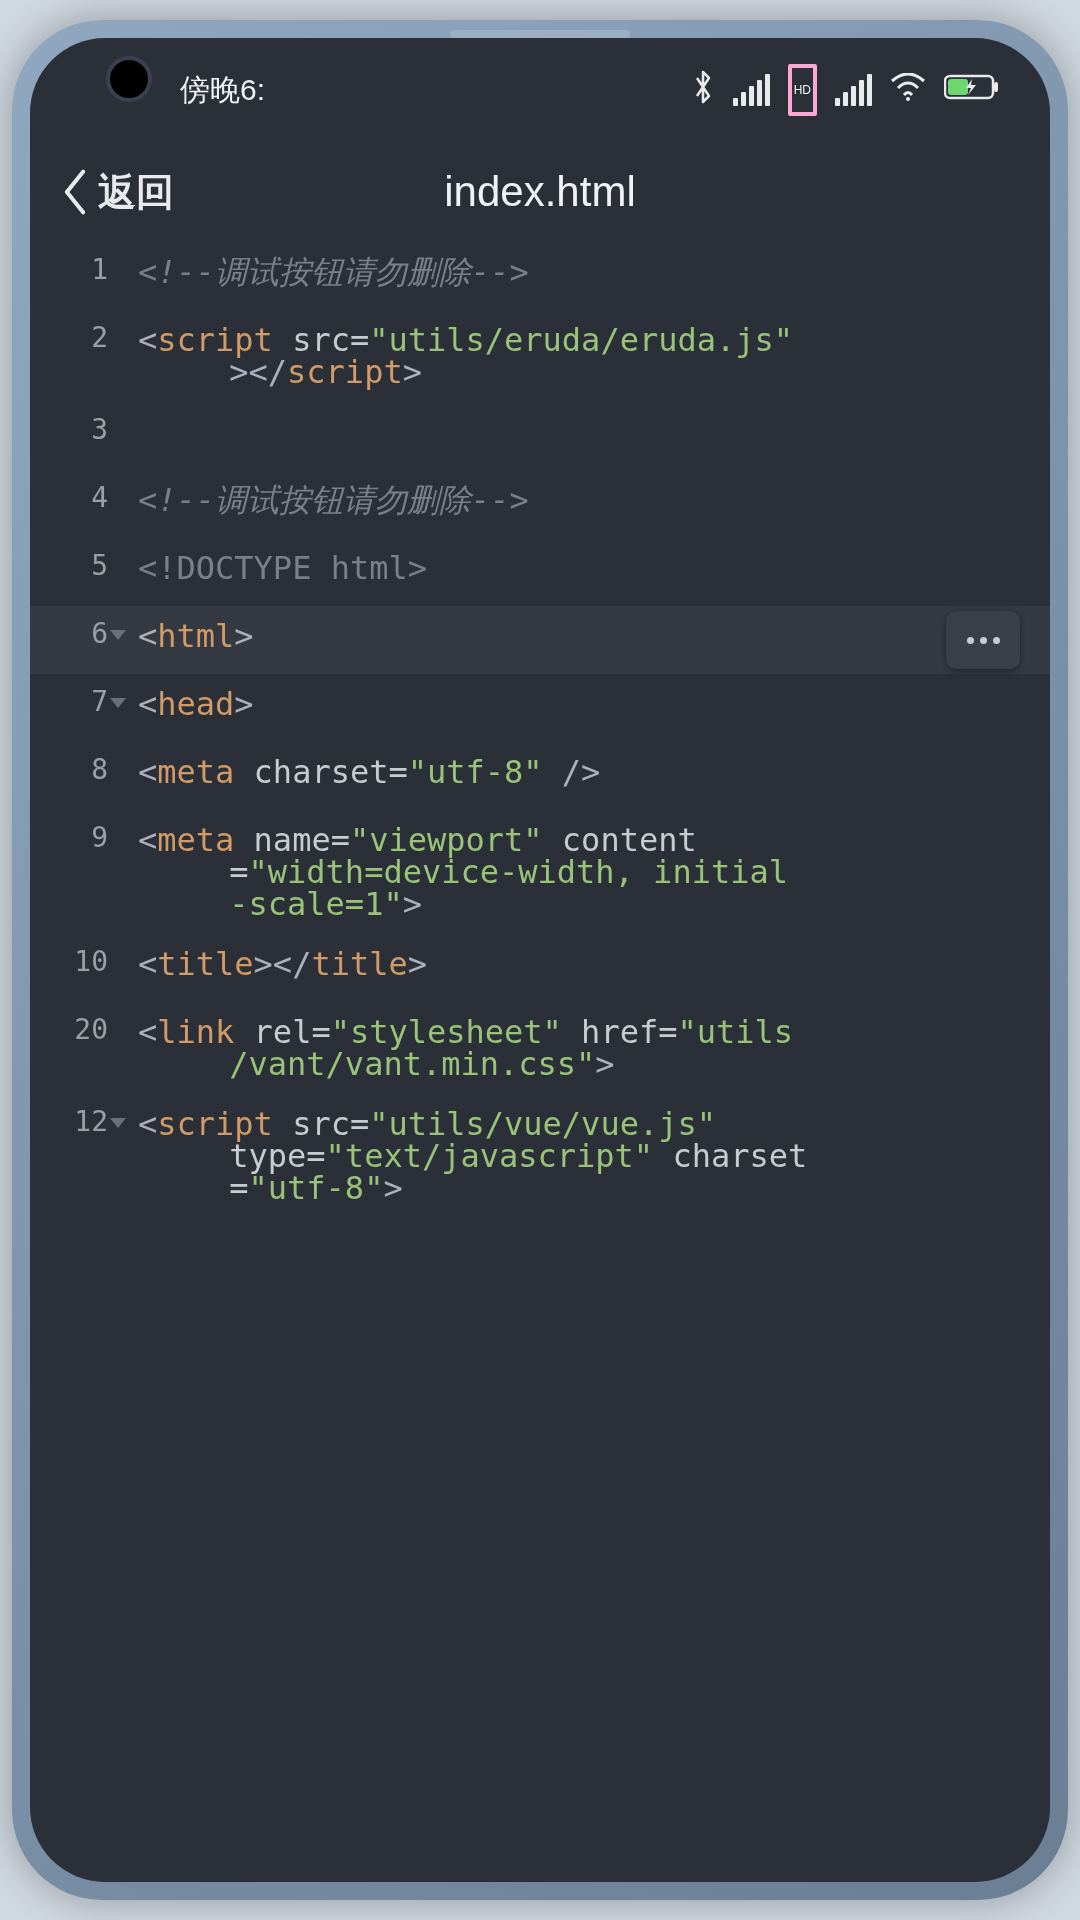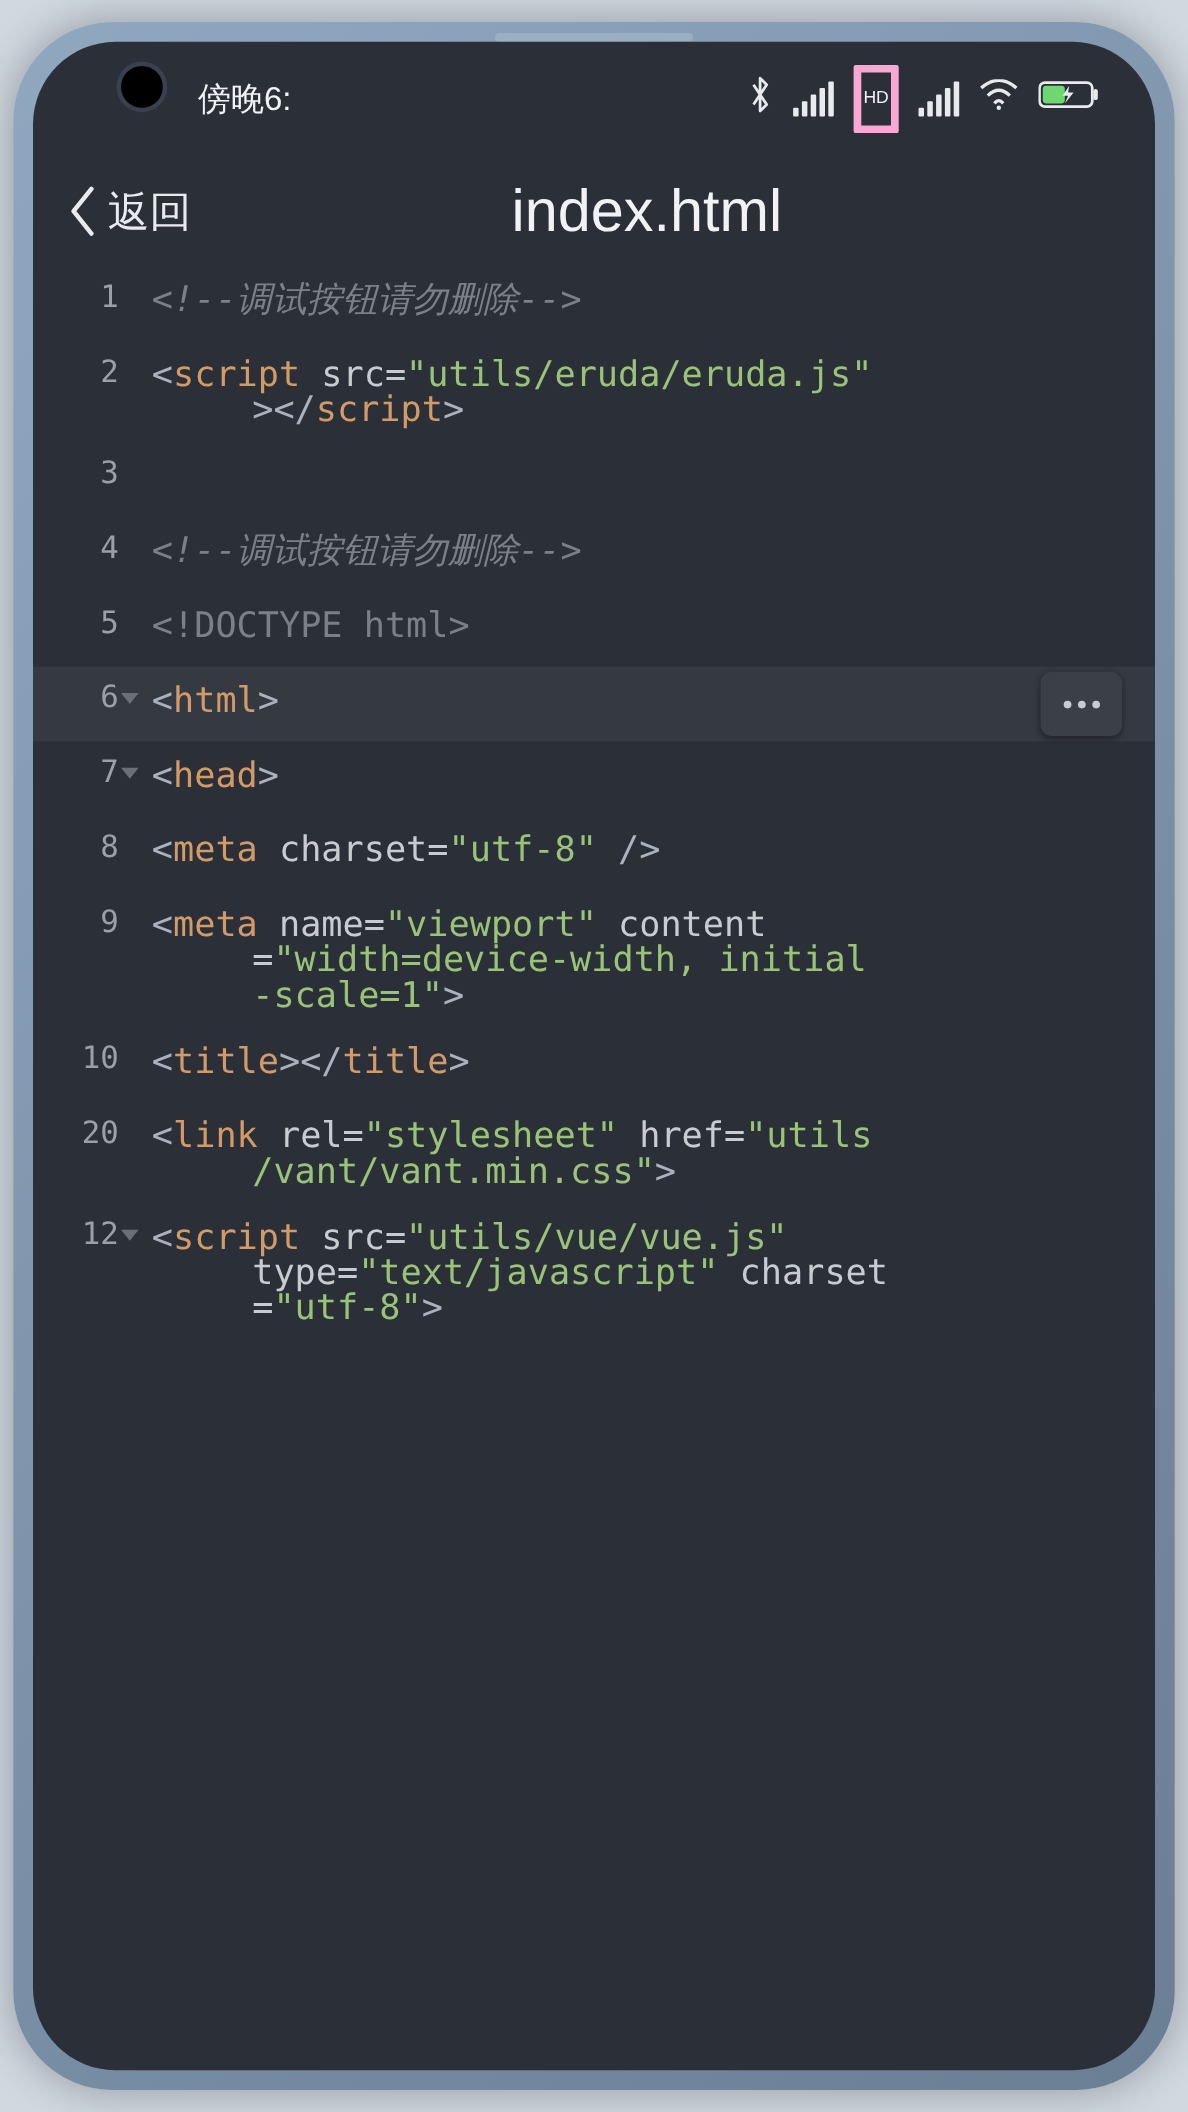--- a/index.html
+++ b/index.html
@@ -63,31 +63,30 @@
 }
 .status-left { display: flex; align-items: center; gap: 10px; }
 .status-right { display: flex; align-items: center; gap: 18px; }
 .nav-bar {
   height: 100px;
   display: flex;
   align-items: center;
   padding: 0 30px;
   position: relative;
 }
-.back-btn { display: flex; align-items: center; gap: 8px; color: #e8eaed; cursor: pointer; }
+.back-btn { display: flex; align-items: center; gap: 8px; color: #e8eaed; cursor: pointer; font-weight: bold; }
 .back-btn svg { width: 30px; height: 46px; }
 .back-text { font-size: 38px; }
 .nav-title {
   position: absolute;
   left: 50%;
   transform: translateX(-50%);
   color: #f0f2f5;
-  font-size: 54px;
+  font-size: 42px;
   font-weight: 400;
-  margin-left: 48px;
 }
 .editor {
   font-family: "Menlo", "Consolas", monospace;
   font-size: 32px;
   line-height: 1.0;
 }
 .line { display: flex; min-height: 68px; align-items: flex-start; position: relative; }
 .line.active { background: rgba(255,255,255,0.05); }
 .gutter {
   width: 96px;
@@ -134,22 +133,22 @@
   border-radius: 10px;
   display: flex;
   justify-content: center;
   align-items: center;
   gap: 6px;
   box-shadow: 0 2px 6px rgba(0,0,0,0.4);
   cursor: pointer;
 }
 .more-btn span { width: 7px; height: 7px; background: #c8ccd0; border-radius: 50%; }
 .hd-badge {
-  font-size: 16px;
-  border: 7px solid #f9a8d4;
+  font-size: 12px;
+  border: 4px solid #f9a8d4;
   padding: 16px 2px;
   border-radius: 2px;
   line-height: 1;
 }
 .signal-wrap { display: flex; align-items: flex-end; gap: 3px; }
 .signal-wrap i { width: 5px; background: #e8eaed; border-radius: 1px; }
 </style>
 </head>
 <body>
 

